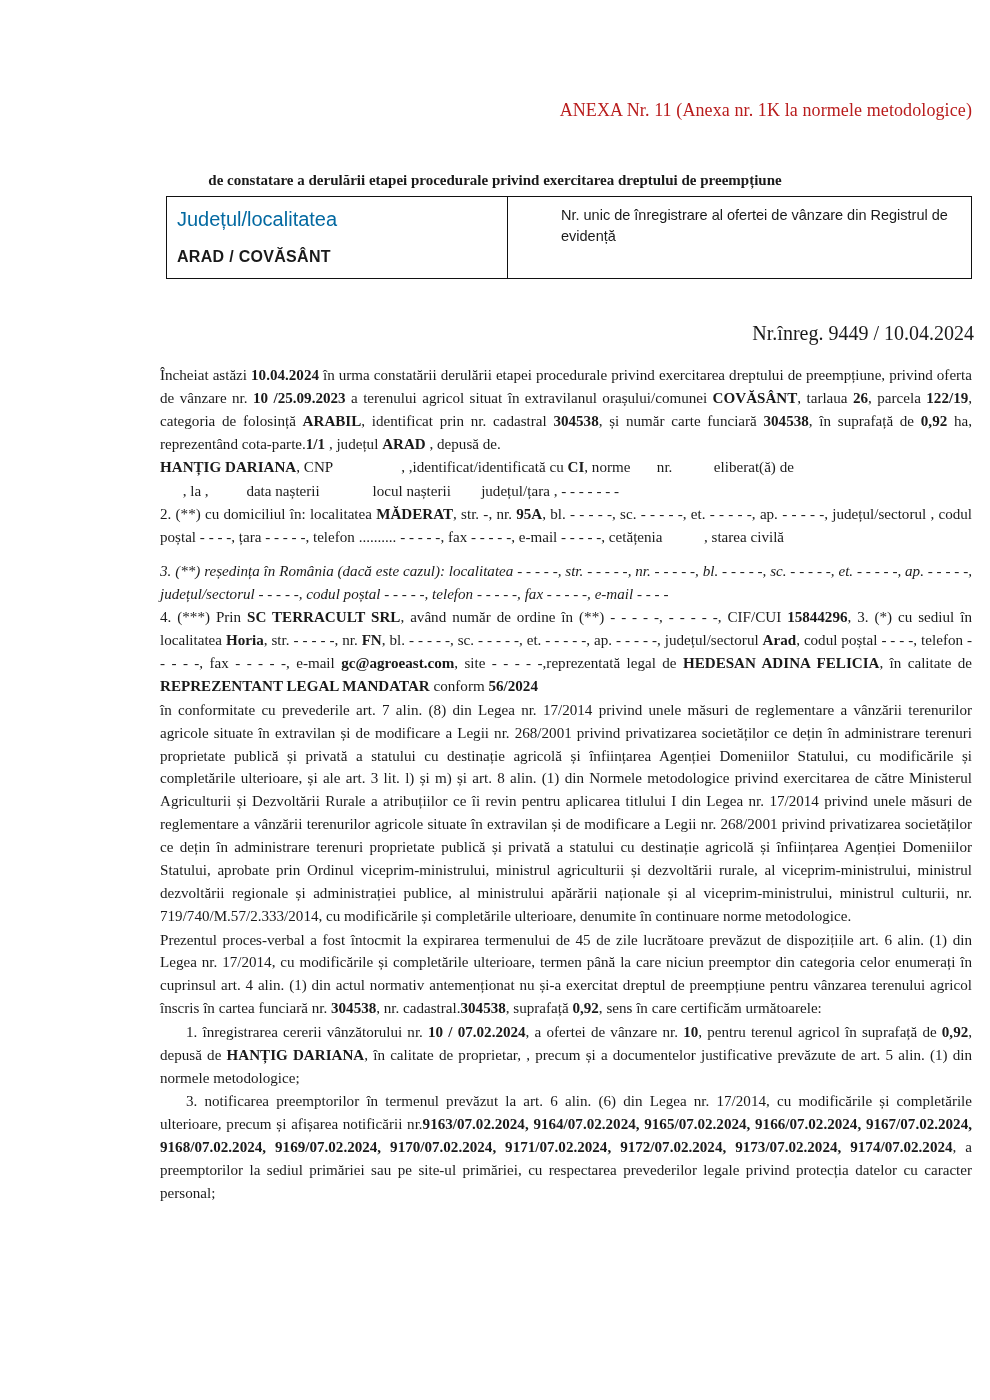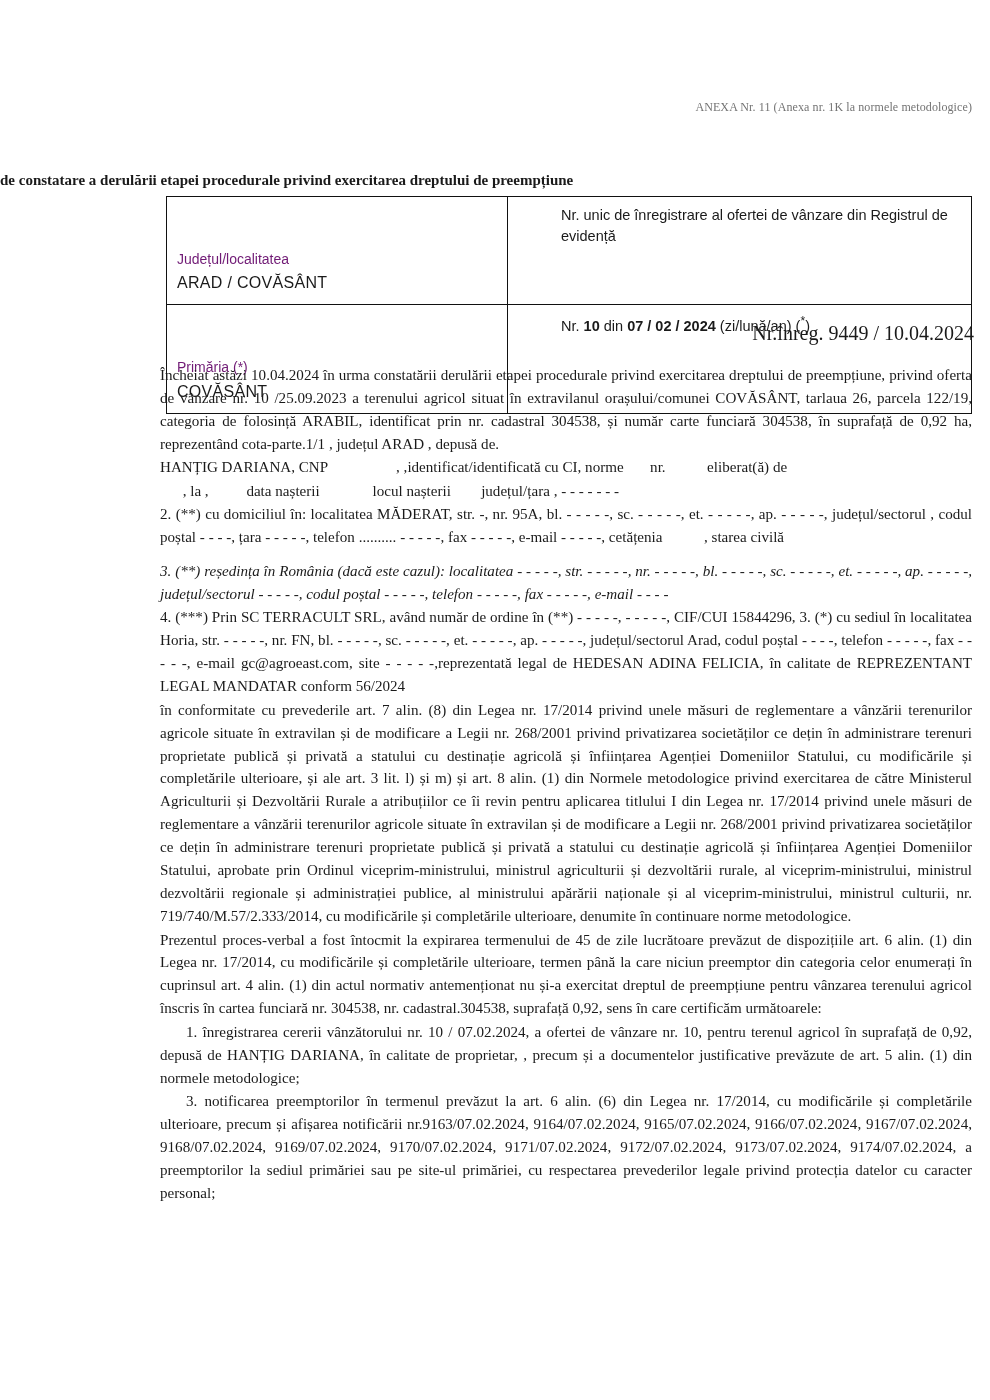--- a/index.html
+++ b/index.html
@@ -19,39 +19,40 @@
     position: relative;
     width: 990px;
     height: 1400px;
     padding: 0;
     box-sizing: border-box;
   }
   .anexa-line {
     position: absolute;
     top: 100px;
     right: 18px;
-    font-size: 12px;
+    font-size: 18px;
     letter-spacing: 0.1px;
-    color: #737373;
+    color: #b91c1c;
   }
   .doc-title {
     position: absolute;
     top: 146px;
     left: 0;
     width: 990px;
     text-align: center;
     font-weight: bold;
     font-size: 16.5px;
     letter-spacing: 0.4px;
   }
   .doc-subtitle {
     position: absolute;
     top: 172px;
     left: 0;
     width: 990px;
+    text-align: center;
     font-weight: bold;
     font-size: 15px;
   }
   .header-table {
     position: absolute;
     top: 196px;
     left: 166px;
     width: 806px;
     border: 1.6px solid #111;
     border-collapse: collapse;
@@ -60,29 +61,28 @@
   .header-table td {
     border: 1.4px solid #111;
     padding: 8px 10px 10px 10px;
     vertical-align: top;
     font-family: "Liberation Sans", sans-serif;
     font-size: 14.5px;
     line-height: 1.45;
   }
   .cell-left { width: 320px; }
   .cell-label {
-    font-size: 14px;
-    color: #701a75;
-    margin-top: 44px;
+    font-size: 20px;
+    color: #0369a1;
   }
   .cell-value {
-    font-weight: normal;
+    font-weight: bold;
     font-size: 16px;
     letter-spacing: 0.3px;
-    margin-top: 2px;
+    margin-top: 11px;
   }
   .reg-line { font-size: 14.5px; margin-left: 43px; }
   .reg-line b { font-weight: bold; }
   .nrinreg {
     position: absolute;
     top: 322px;
     right: 16px;
     font-size: 20px;
   }
   .body-text {
@@ -92,50 +92,41 @@
     width: 812px;
     font-size: 15.1px;
     line-height: 1.52;
     text-align: justify;
     text-justify: inter-word;
   }
   .body-text p {
     margin: 0 0 0.5px 0;
   }
   .indent { text-indent: 26px; }
-  b, .b { font-weight: normal; }
+  b, .b { font-weight: bold; }
   .sp-before { margin-top: 11px !important; font-style: italic; }
 </style>
 </head>
 <body>
 
 <div class="page">
 
   <div class="anexa-line">ANEXA Nr. 11 (Anexa nr. 1K la normele metodologice)</div>
 
   <div class="doc-subtitle">de constatare a derulării etapei procedurale privind exercitarea dreptului de preempțiune</div>
 
   <table class="header-table">
     <tbody>
         <tr>
       <td class="cell-left">
         <div class="cell-label">Județul/localitatea</div>
         <div class="cell-value">ARAD / COVĂSÂNT</div>
       </td>
       <td rowspan="1">
         <div class="reg-line">Nr. unic de înregistrare al ofertei de vânzare din Registrul de evidență</div>
-      </td>
-    </tr>
-    <tr>
-      <td class="cell-left">
-        <div class="cell-label">Primăria (*)</div>
-        <div class="cell-value">COVĂSÂNT</div>
-      </td>
-      <td>
-        <div class="reg-line"><span>Nr. </span><b>10</b><span> din </span><b>07 / 02 / 2024</b><span> (zi/lună/an) (</span><sup>*</sup><span>)</span></div>
       </td>
     </tr>
   </tbody>
     </table>
 
   <div class="nrinreg">Nr.înreg. 9449 / 10.04.2024</div>
 
   <div class="body-text">
 
     <p><span>Încheiat astăzi </span><b>10.04.2024</b><span> în urma constatării derulării etapei procedurale privind exercitarea dreptului de preempțiune, privind oferta de vânzare nr. </span><b>10 /25.09.2023</b><span> a terenului agricol situat în extravilanul orașului/comunei </span><b>COVĂSÂNT</b><span>, tarlaua </span><b>26</b><span>, parcela </span><b>122/19</b><span>, categoria de folosință </span><b>ARABIL</b><span>, identificat prin nr. cadastral </span><b>304538</b><span>, și număr carte funciară </span><b>304538</b><span>, în suprafață de </span><b>0,92</b><span> ha, reprezentând cota-parte.</span><b>1/1</b><span> , județul </span><b>ARAD</b><span> , depusă de.</span></p>

